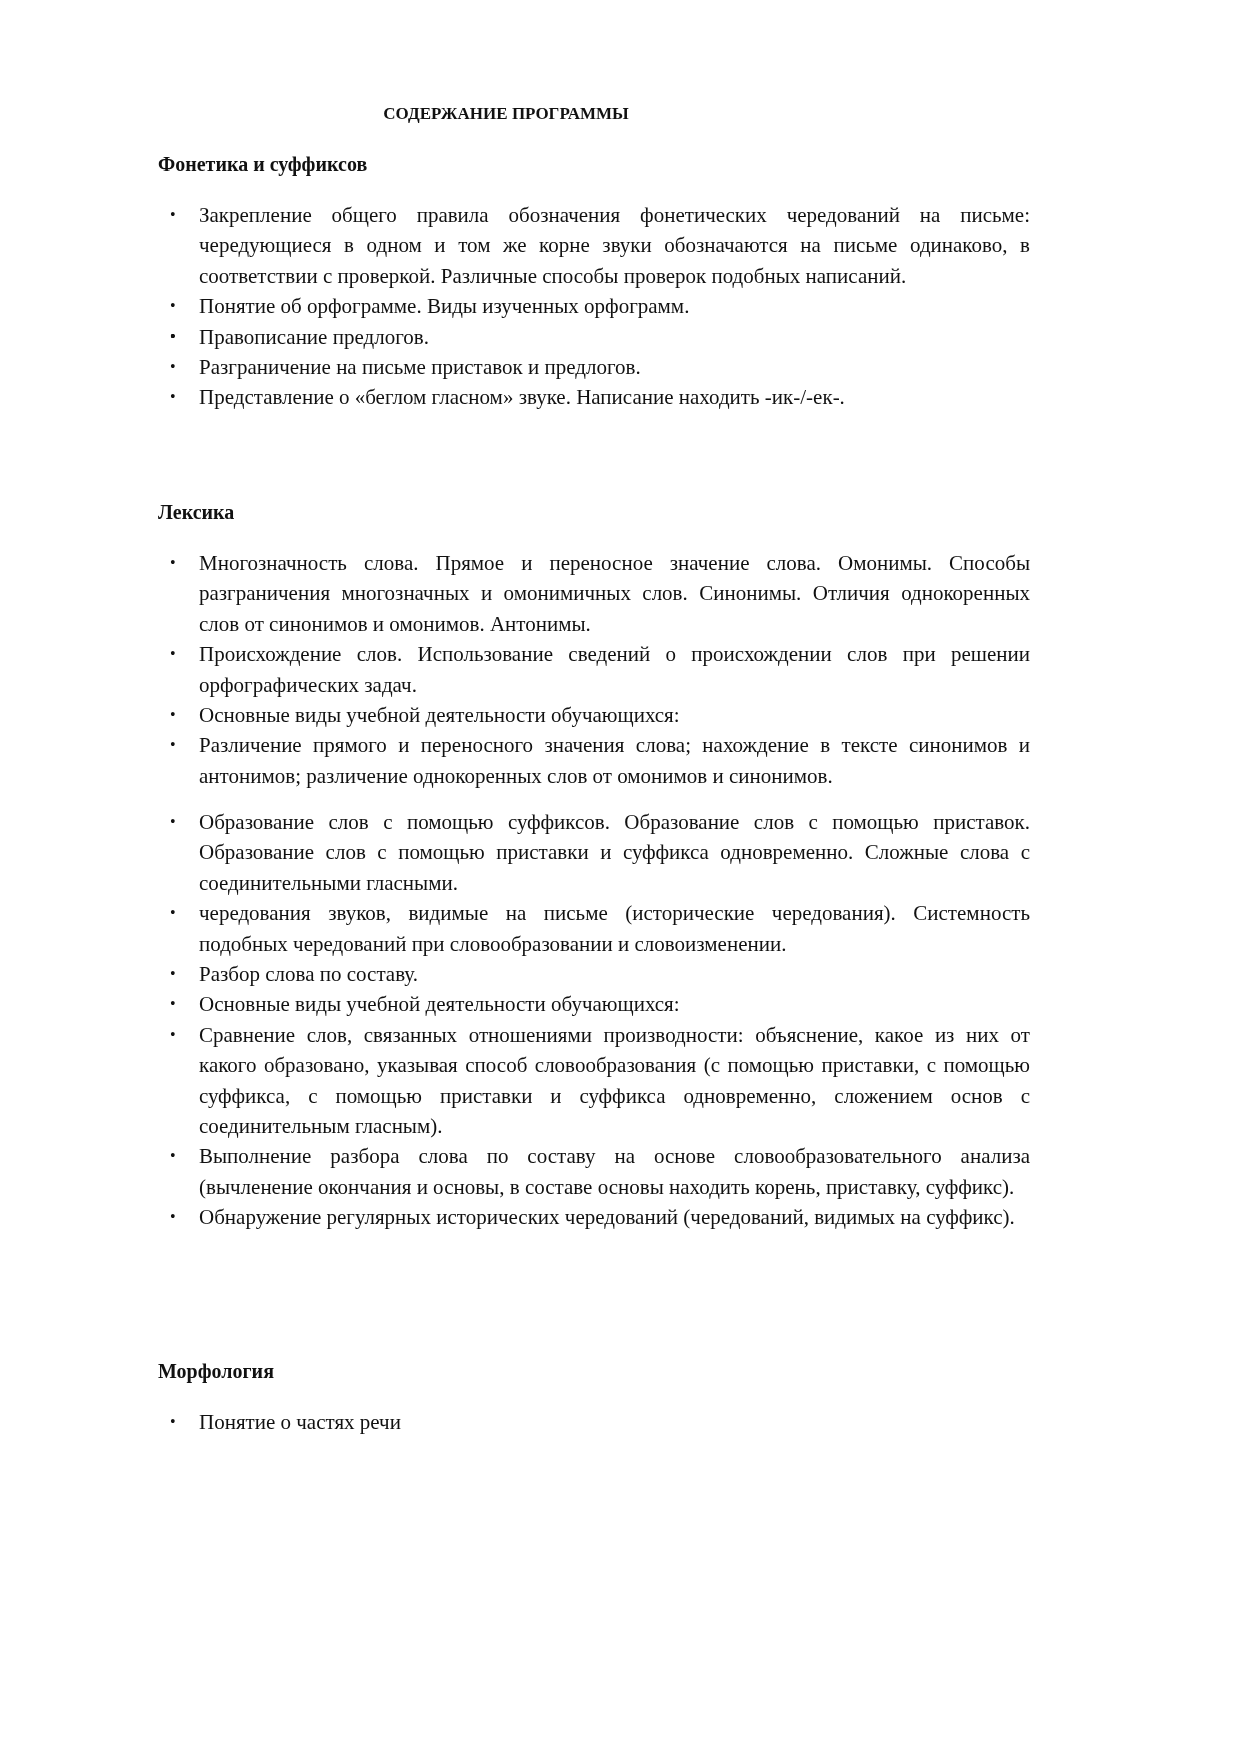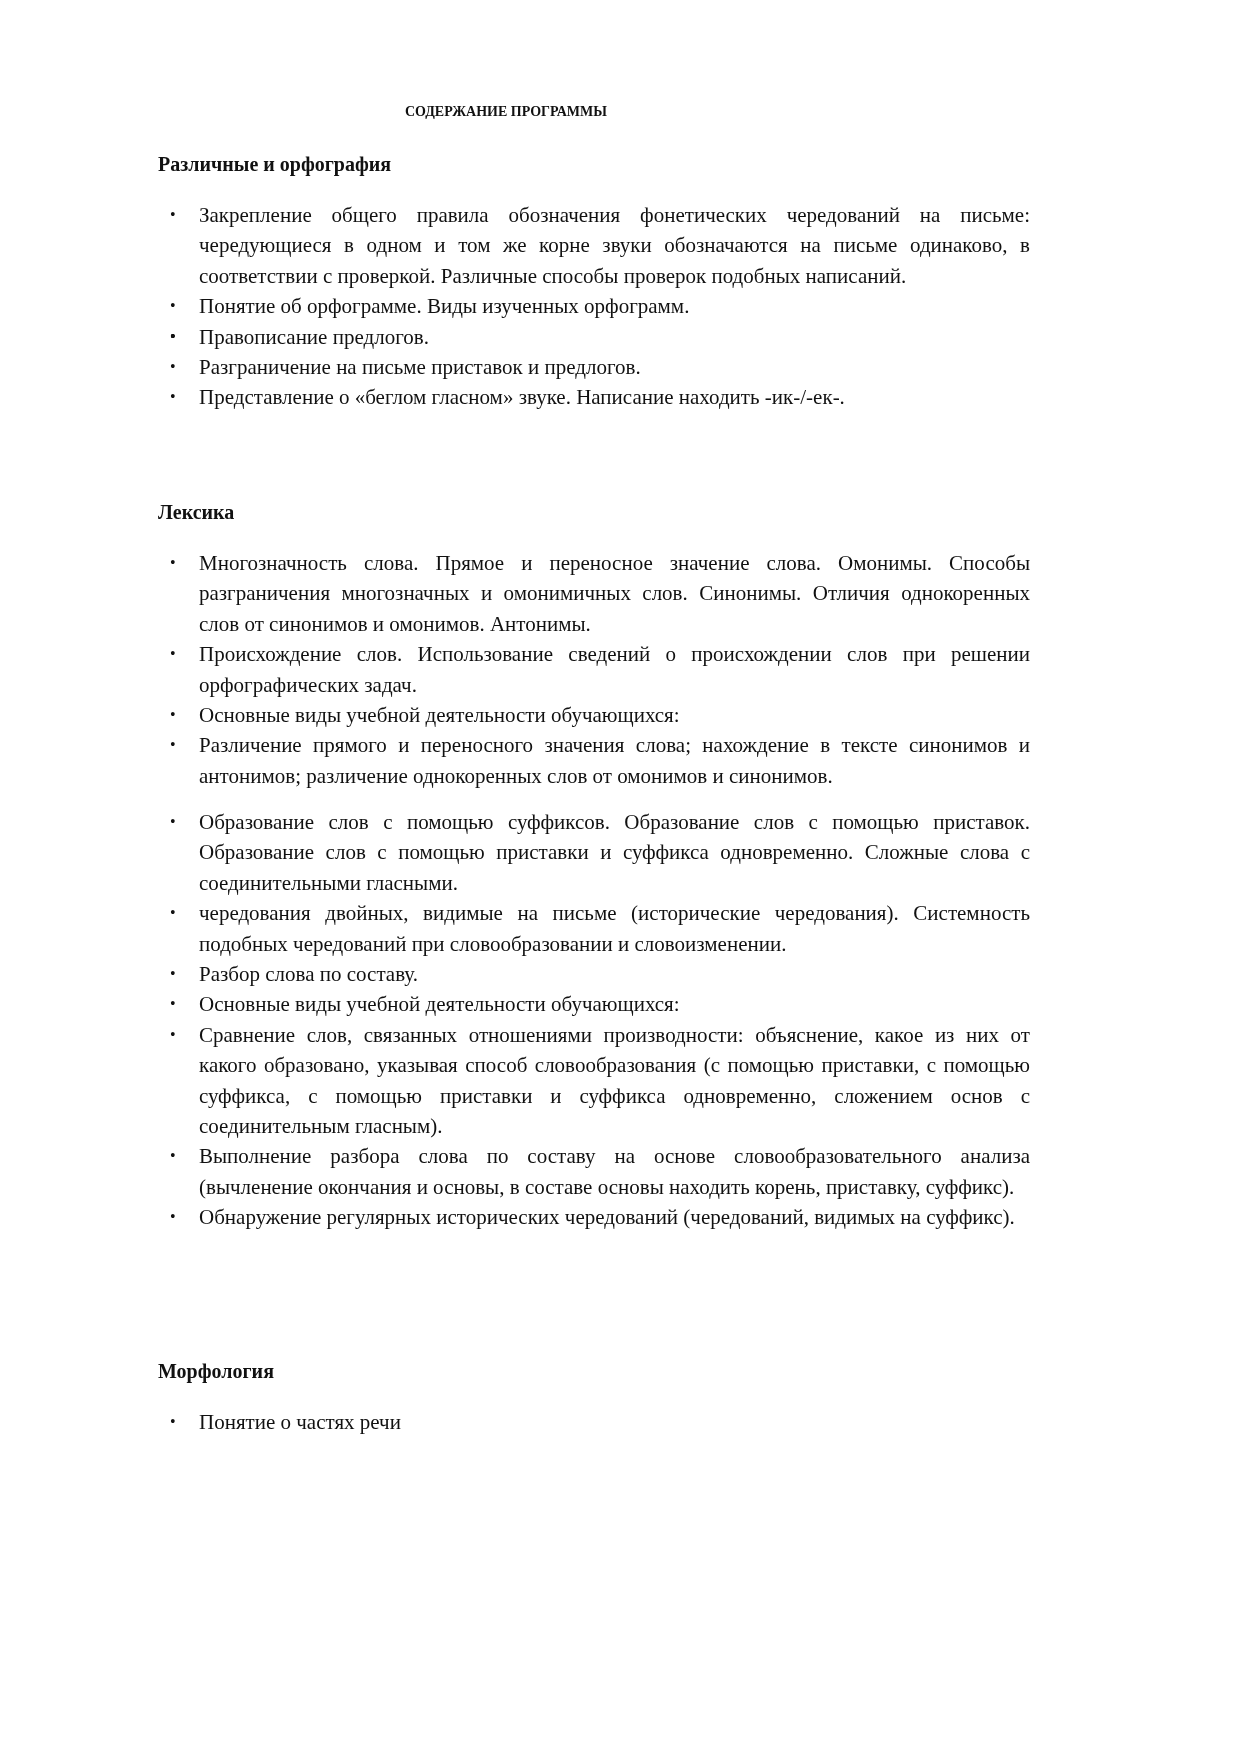--- a/index.html
+++ b/index.html
@@ -1,35 +1,35 @@
 <!DOCTYPE html>
 <html><head>
 <meta charset="utf-8">
 <style>
   html, body { margin: 0; padding: 0; background: #ffffff; }
   body { width: 1240px; height: 1754px; position: relative; overflow: hidden;
          font-family: "Liberation Serif", "DejaVu Serif", serif; color: #111; }
   .page { position: absolute; left: 0; top: 0; width: 1240px; height: 1754px; }
   .title { position: absolute; top: 104px; left: 0; width: 1012px; text-align: center;
-           font-size: 14px; font-weight: bold; letter-spacing: 0px; margin: 0; }
+           font-size: 17px; font-weight: bold; letter-spacing: 0px; margin: 0; }
   .section { position: absolute; left: 158px; width: 872px; }
   .heading { font-weight: bold; font-size: 20px; margin: 0 0 22px 0; line-height: 28px; }
   ul.items { list-style: none; margin: 0; padding: 0; }
   ul.items li { position: relative; padding-left: 41px; font-size: 21px; line-height: 30.4px;
                 text-align: justify; }
   ul.items li .bullet { position: absolute; left: 12px; top: 0; font-size: 16px; line-height: 30.4px; }
 </style>
 </head>
 <body>
 
 <div class="page">
   <h1 class="title">СОДЕРЖАНИЕ ПРОГРАММЫ</h1>
 
   <div class="section" style="top:150px;">
-    <div class="heading">Различные и орфография</div>
+    <div class="heading">Фонетика и суффиксов</div>
     <ul class="items">
       <li><span class="bullet">•</span><span>Закрепление общего правила обозначения фонетических чередований на письме: чередующиеся в одном и том же корне звуки обозначаются на письме одинаково, в соответствии с проверкой. Различные способы проверок подобных написаний.</span></li>
       <li><span class="bullet">•</span><span>Понятие об орфограмме. Виды изученных орфограмм.</span></li>
       <li><span class="bullet">•</span></li>
       <li><span class="bullet">•</span></li>
       <li><span class="bullet">•</span><span>Правописание предлогов.</span></li>
       <li><span class="bullet">•</span><span>Разграничение на письме приставок и предлогов.</span></li>
       <li><span class="bullet">•</span><span>Представление о «беглом гласном» звуке. Написание находить -ик-/-ек-.</span></li>
     </ul>
   </div>
@@ -40,21 +40,21 @@
       <li><span class="bullet">•</span><span>Многозначность слова. Прямое и переносное значение слова. Омонимы. Способы разграничения многозначных и омонимичных слов. Синонимы. Отличия однокоренных слов от синонимов и омонимов. Антонимы.</span></li>
       <li><span class="bullet">•</span><span>Происхождение слов. Использование сведений о происхождении слов при решении орфографических задач.</span></li>
       <li><span class="bullet">•</span><span>Основные виды учебной деятельности обучающихся:</span></li>
       <li><span class="bullet">•</span><span>Различение прямого и переносного значения слова; нахождение в тексте синонимов и антонимов; различение однокоренных слов от омонимов и синонимов.</span></li>
     </ul>
   </div>
 
   <div class="section" style="top:807px;">
     <ul class="items">
       <li><span class="bullet">•</span><span>Образование слов с помощью суффиксов. Образование слов с помощью приставок. Образование слов с помощью приставки и суффикса одновременно. Сложные слова с соединительными гласными.</span></li>
-      <li><span class="bullet">•</span><span>чередования двойных, видимые на письме (исторические чередования). Системность подобных чередований при словообразовании и словоизменении.</span></li>
+      <li><span class="bullet">•</span><span>чередования звуков, видимые на письме (исторические чередования). Системность подобных чередований при словообразовании и словоизменении.</span></li>
       <li><span class="bullet">•</span><span>Разбор слова по составу.</span></li>
       <li><span class="bullet">•</span><span>Основные виды учебной деятельности обучающихся:</span></li>
       <li><span class="bullet">•</span><span>Сравнение слов, связанных отношениями производности: объяснение, какое из них от какого образовано, указывая способ словообразования (с помощью приставки, с помощью суффикса, с помощью приставки и суффикса одновременно, сложением основ с соединительным гласным).</span></li>
       <li><span class="bullet">•</span><span>Выполнение разбора слова по составу на основе словообразовательного анализа (вычленение окончания и основы, в составе основы находить корень, приставку, суффикс).</span></li>
       <li><span class="bullet">•</span><span>Обнаружение регулярных исторических чередований (чередований, видимых на суффикс).</span></li>
     </ul>
   </div>
 
   <div class="section" style="top:1357px;">
     <div class="heading">Морфология</div>

